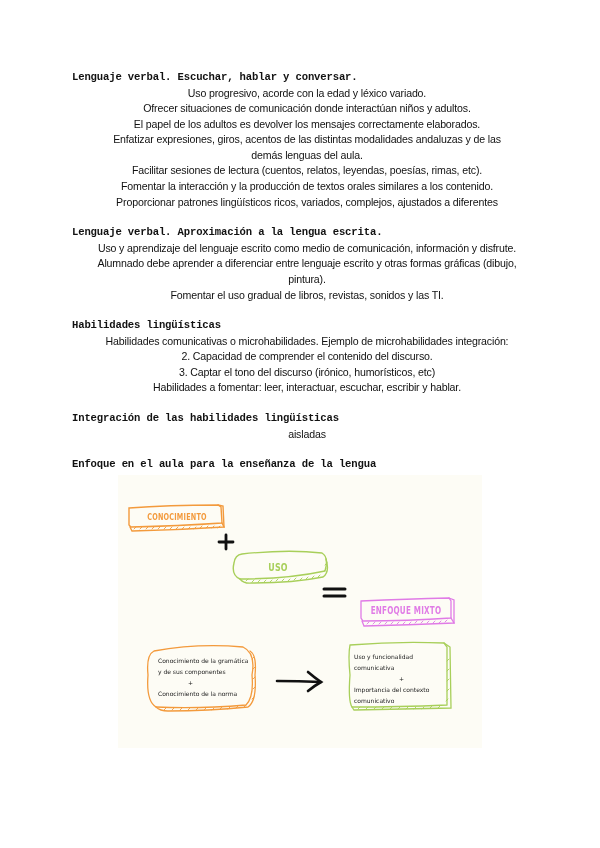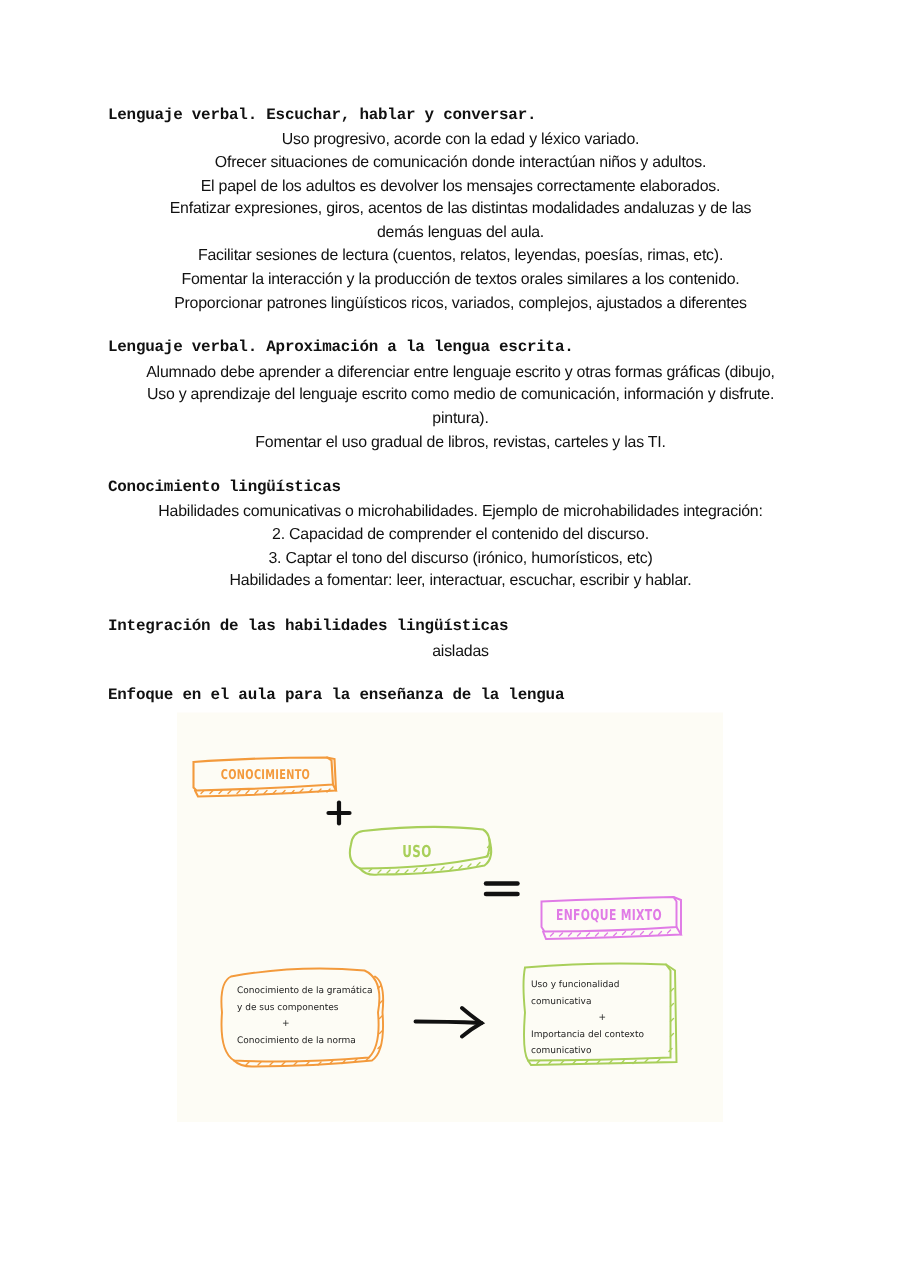--- a/index.html
+++ b/index.html
@@ -27,28 +27,28 @@
     <div class="line">El papel de los adultos es devolver los mensajes correctamente elaborados.</div>
     <div class="line">Enfatizar expresiones, giros, acentos de las distintas modalidades andaluzas y de las</div>
     <div class="line">demás lenguas del aula.</div>
     <div class="line">Facilitar sesiones de lectura (cuentos, relatos, leyendas, poesías, rimas, etc).</div>
     <div class="line">Fomentar la interacción y la producción de textos orales similares a los contenido.</div>
     <div class="line">Proporcionar patrones lingüísticos ricos, variados, complejos, ajustados a diferentes</div>
   </div>
 
   <div class="section">
     <div class="heading">Lenguaje verbal. Aproximación a la lengua escrita.</div>
+    <div class="line">Uso y aprendizaje del lenguaje escrito como medio de comunicación, información y disfrute.</div>
     <div class="line">Alumnado debe aprender a diferenciar entre lenguaje escrito y otras formas gráficas (dibujo,</div>
-    <div class="line">Uso y aprendizaje del lenguaje escrito como medio de comunicación, información y disfrute.</div>
     <div class="line">pintura).</div>
-    <div class="line">Fomentar el uso gradual de libros, revistas, carteles y las TI.</div>
+    <div class="line">Fomentar el uso gradual de libros, revistas, sonidos y las TI.</div>
   </div>
 
   <div class="section">
-    <div class="heading">Conocimiento lingüísticas</div>
+    <div class="heading">Habilidades lingüísticas</div>
     <div class="line">Habilidades comunicativas o microhabilidades. Ejemplo de microhabilidades integración:</div>
     <div class="line">2. Capacidad de comprender el contenido del discurso.</div>
     <div class="line">3. Captar el tono del discurso (irónico, humorísticos, etc)</div>
     <div class="line">Habilidades a fomentar: leer, interactuar, escuchar, escribir y hablar.</div>
   </div>
 
   <div class="section">
     <div class="heading">Integración de las habilidades lingüísticas</div>
     <div class="line">aisladas</div>
   </div>

